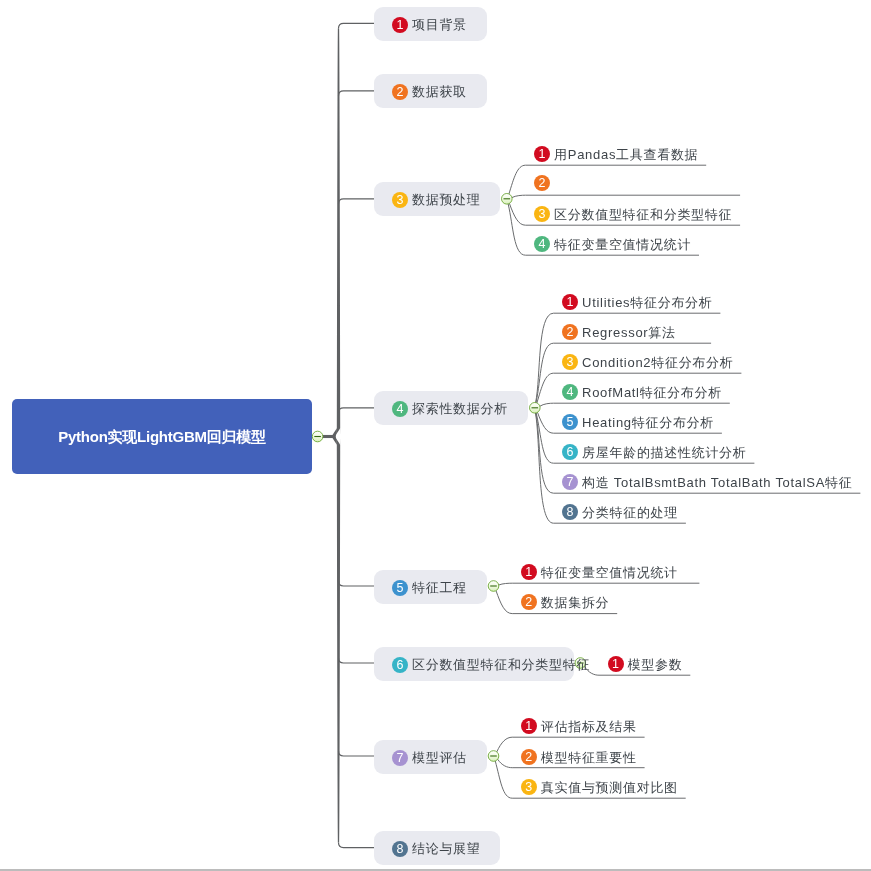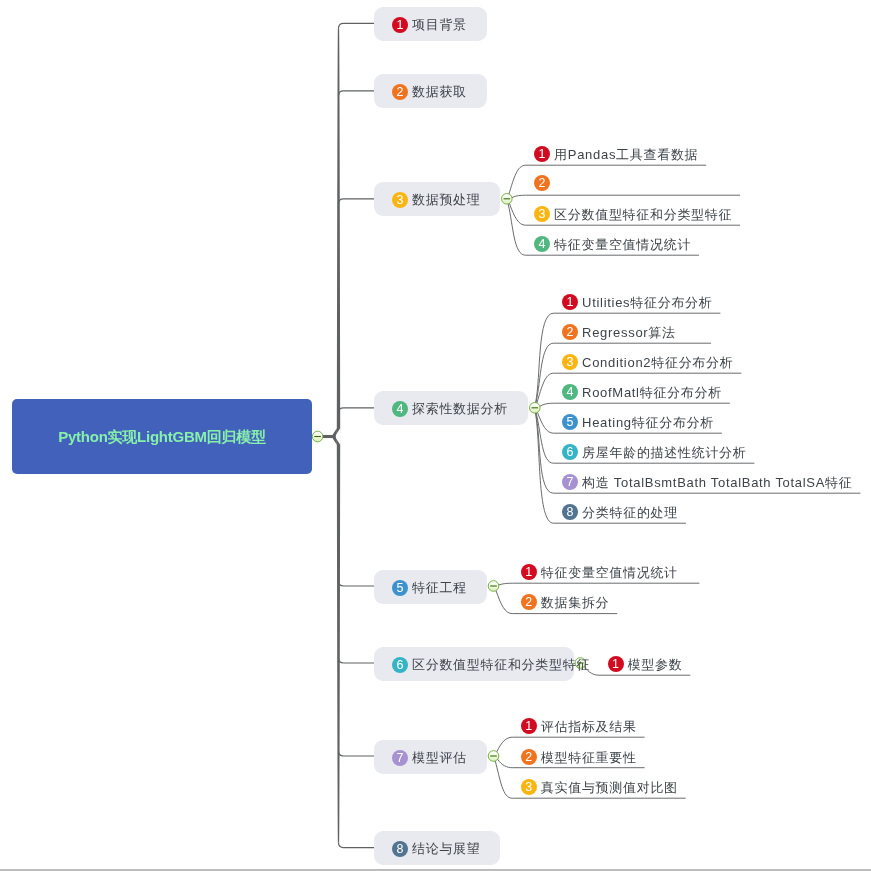--- a/index.html
+++ b/index.html
@@ -98,21 +98,21 @@
         <circle cx="493.5" cy="756" r="5.3" fill="url(#tgrad)" stroke="#5d9e21" stroke-width="0.8"></circle>
         <path d="M 490.2 756 H 496.8" stroke="#376b13" stroke-width="1.1" stroke-linecap="butt"></path>
       </g>
       <path d="M 338.5 842.6 Q 338.5 847.6 343.5 847.6 H 374" stroke="#5f6163" stroke-width="1.2" fill="none"></path>
       <g>
         <circle cx="317.6" cy="436.5" r="5.3" fill="url(#tgrad)" stroke="#5d9e21" stroke-width="0.8"></circle>
         <path d="M 314.3 436.5 H 320.90000000000003" stroke="#376b13" stroke-width="1.1" stroke-linecap="butt"></path>
       </g>
     </svg>
   <div class="bottom-rule"></div>
-<div class="root-node" style="left: 12px; top: 399px; width: 300px; height: 75px; background: rgb(66, 97, 186); color: #86efac;">
+<div class="root-node" style="left: 12px; top: 399px; width: 300px; height: 75px; background: rgb(66, 97, 186); color: #ffffff;">
       <div>Python实现LightGBM回归模型</div>
     </div>
     <div class="l1-node" style="left: 374px; top: 6.8px; width: 112.7px; height: 34px; background: rgb(233, 234, 240); padding-left: 18px;">
       <span class="num" style="background: rgb(210, 11, 32);">1</span>
       <span class="lbl">项目背景</span>
     </div>
     <div class="l1-node" style="left: 374px; top: 74.3px; width: 112.7px; height: 34px; background: rgb(233, 234, 240); padding-left: 18px;">
       <span class="num" style="background: rgb(240, 115, 32);">2</span>
       <span class="lbl">数据获取</span>
     </div>

